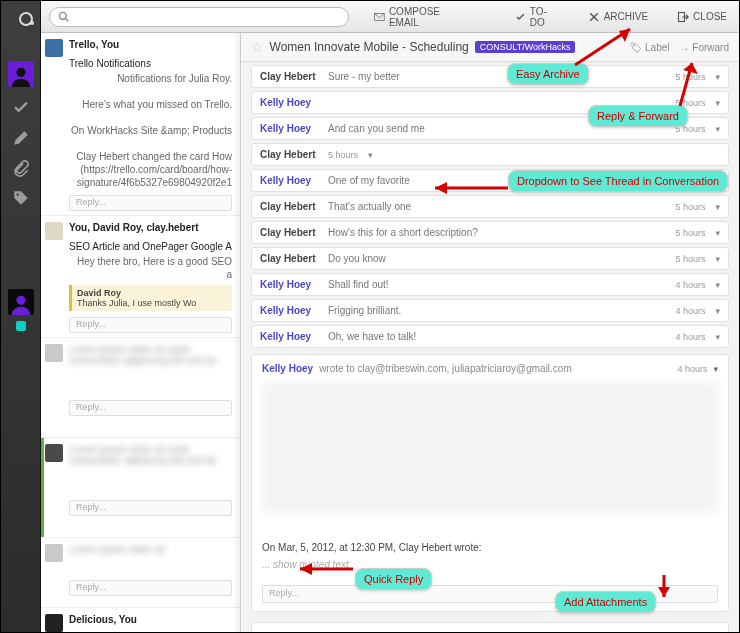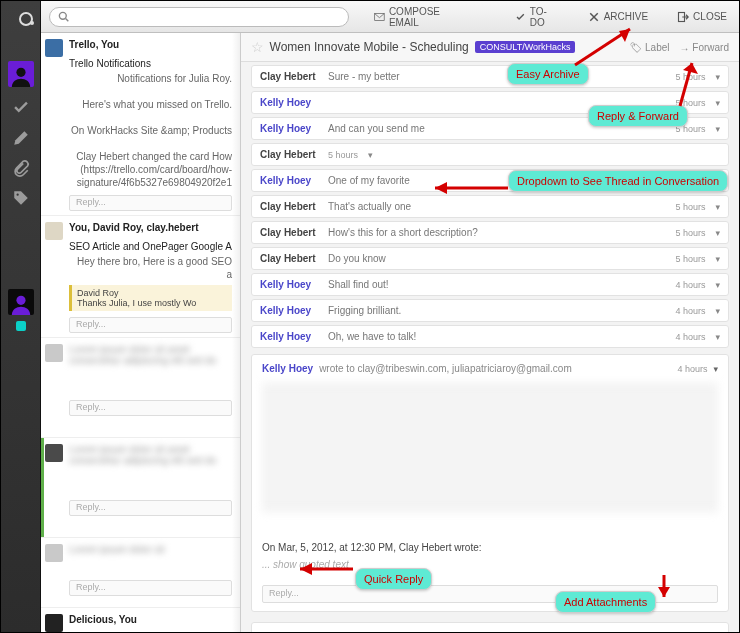--- a/index.html
+++ b/index.html
@@ -177,21 +177,21 @@
 
 Clay Hebert changed the card How (https://trello.com/card/board/how-signature/4f6b5327e69804920f2e1</div>
           <div class="reply">Reply...</div>
         </div>
         <div class="tile">
           <div class="avatar" style="background:#ded7c5"></div>
           <div class="from">You, David Roy, clay.hebert</div>
           <div class="subj">SEO Article and OnePager Google A</div>
           <div class="body">Hey there bro, Here is a good SEO a</div>
           <div class="quoted">
-            <div style="font-weight:normal;color:#444">David Roy</div>
+            <div style="font-weight:bold;color:#444">David Roy</div>
             <div>Thanks Julia, I use mostly Wo</div>
           </div>
           <div class="reply">Reply...</div>
         </div>
         <div class="tile" style="height:100px">
           <div class="avatar" style="background:#c9c9c9"></div>
           <div class="blur" style="height:50px">Lorem ipsum dolor sit amet consectetur adipiscing elit sed do</div>
           <div class="reply">Reply...</div>
         </div>
         <div class="tile" style="height:100px">

